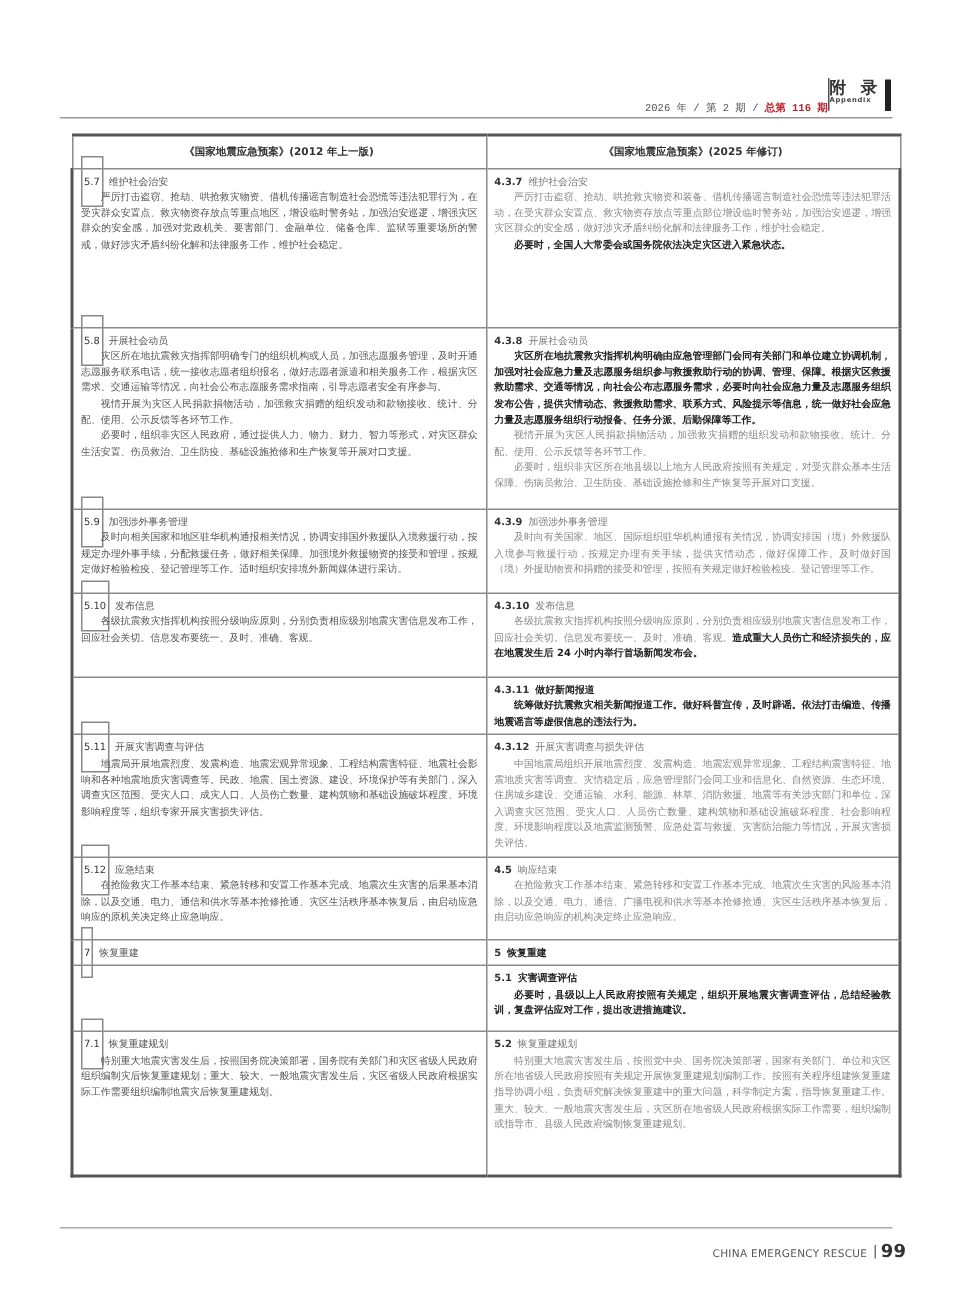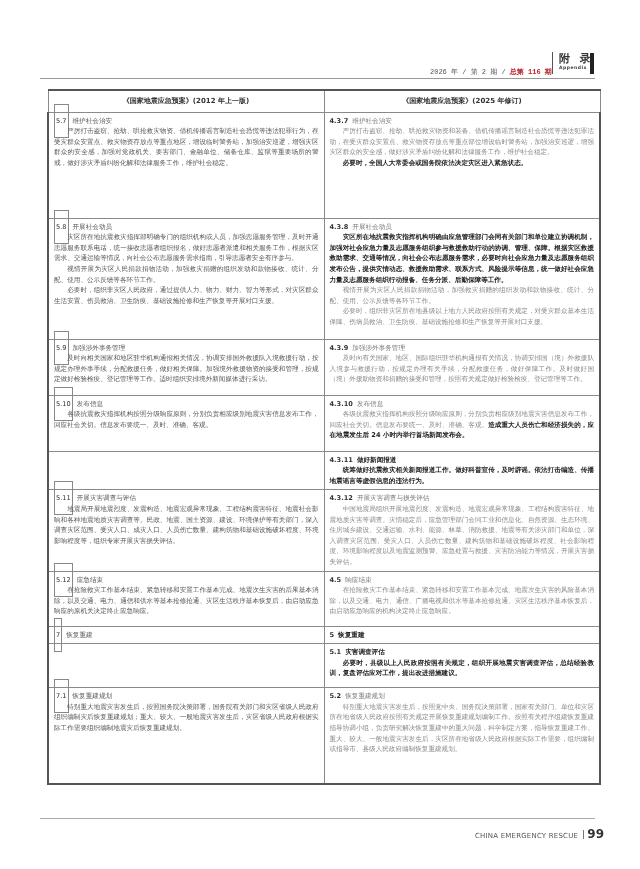--- a/index.html
+++ b/index.html
@@ -3,21 +3,21 @@
 <meta charset="utf-8">
 <style>
   html, body { margin: 0; padding: 0; background: #ffffff; }
   body { width: 640px; height: 869px; position: relative; overflow: hidden;
          font-family: "DejaVu Sans", "Liberation Sans", sans-serif; color: #444; }
 
   .header { position: absolute; top: 0; left: 0; width: 640px; height: 82px; }
   .issue-line { position: absolute; left: 430px; top: 67px; font-size: 7px; color: #555; white-space: nowrap; font-family: Liberation Mono, monospace; }
   .issue-line .red { color: #b8252d; font-weight: bold; }
   .sec-tag { position: absolute; left: 552px; top: 52px; width: 42px; height: 22px;
-             border-left: 1.5px solid #555; padding-left: 6px; }
+             border-left: 1.5px solid #555; }
   .sec-tag .cn { font-size: 11px; font-weight: bold; letter-spacing: 3px; color: #333; line-height: 13px;
                  font-family: "DejaVu Serif", serif; }
   .sec-tag .en { font-size: 4.5px; letter-spacing: 0.5px; color: #444; font-weight: bold; }
   .sec-bar { position: absolute; left: 590px; top: 53px; width: 4px; height: 21px; background: #222; }
   .header-rule { position: absolute; left: 40px; top: 78px; width: 555px; height: 1px; background: #999; }
 
   table.cmp { position: absolute; left: 47px; top: 89px; width: 554px; border-collapse: collapse;
               table-layout: fixed; }
   table.cmp td, table.cmp th { border: 1px solid #8a8a8a; vertical-align: top; padding: 3px 5px 3px 5px;
               font-size: 6.6px; line-height: 10.6px; }
@@ -92,21 +92,21 @@
     </td>
   </tr>
 
   <tr style="height:56px">
     <td class="old">
       <div><span class="sec-num boxed">5.9</span><span class="title-old">加强涉外事务管理</span></div>
       <p class="body">及时向相关国家和地区驻华机构通报相关情况，协调安排国外救援队入境救援行动，按规定办理外事手续，分配救援任务，做好相关保障。加强境外救援物资的接受和管理，按规定做好检验检疫、登记管理等工作。适时组织安排境外新闻媒体进行采访。</p>
     </td>
     <td class="new">
       <div><span class="sec-num">4.3.9</span><span class="title-new">加强涉外事务管理</span></div>
-      <p class="body">及时向有关国家、地区、国际组织驻华机构通报有关情况，协调安排国（境）外救援队入境参与救援行动，按规定办理有关手续，分配救援任务，做好保障工作。及时做好国（境）外援助物资和捐赠的接受和管理，按照有关规定做好检验检疫、登记管理等工作。</p>
+      <p class="body">及时向有关国家、地区、国际组织驻华机构通报有关情况，协调安排国（境）外救援队入境参与救援行动，按规定办理有关手续，提供灾情动态，做好保障工作。及时做好国（境）外援助物资和捐赠的接受和管理，按照有关规定做好检验检疫、登记管理等工作。</p>
     </td>
   </tr>
 
   <tr style="height:56px">
     <td class="old">
       <div><span class="sec-num boxed">5.10</span><span class="title-old">发布信息</span></div>
       <p class="body">各级抗震救灾指挥机构按照分级响应原则，分别负责相应级别地震灾害信息发布工作，回应社会关切。信息发布要统一、及时、准确、客观。</p>
     </td>
     <td class="new">
       <div><span class="sec-num">4.3.10</span><span class="title-new">发布信息</span></div>

